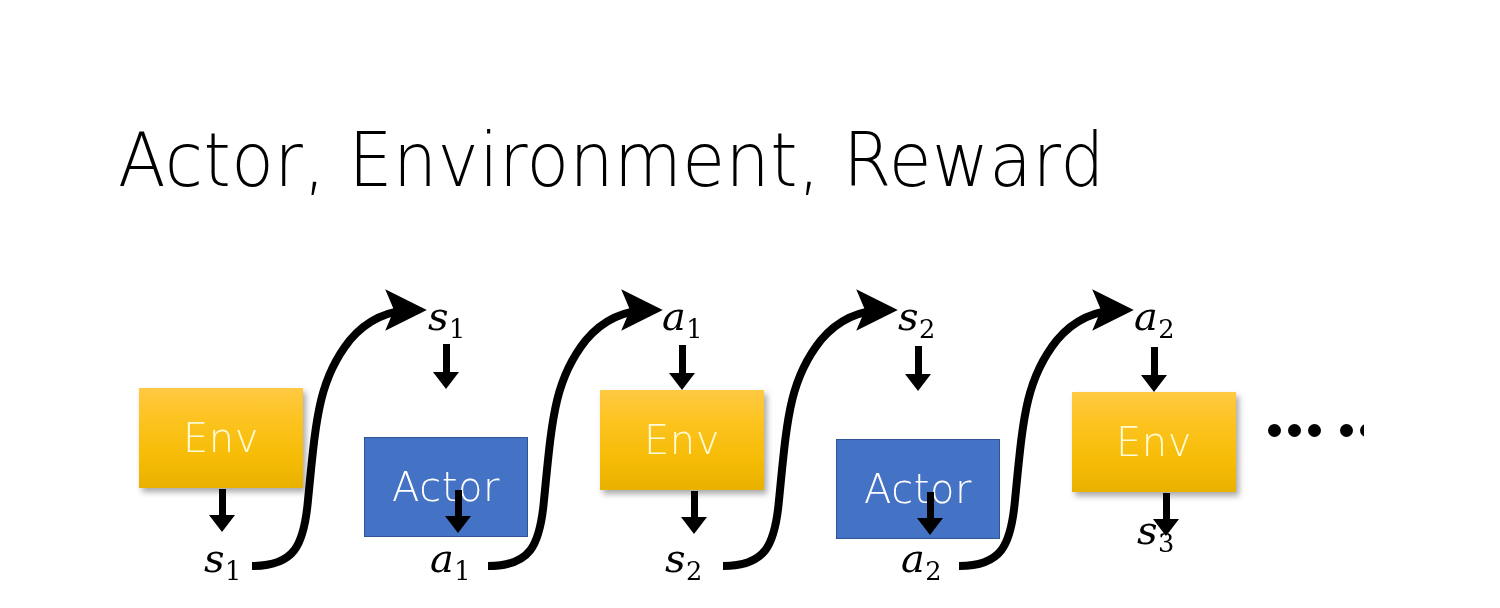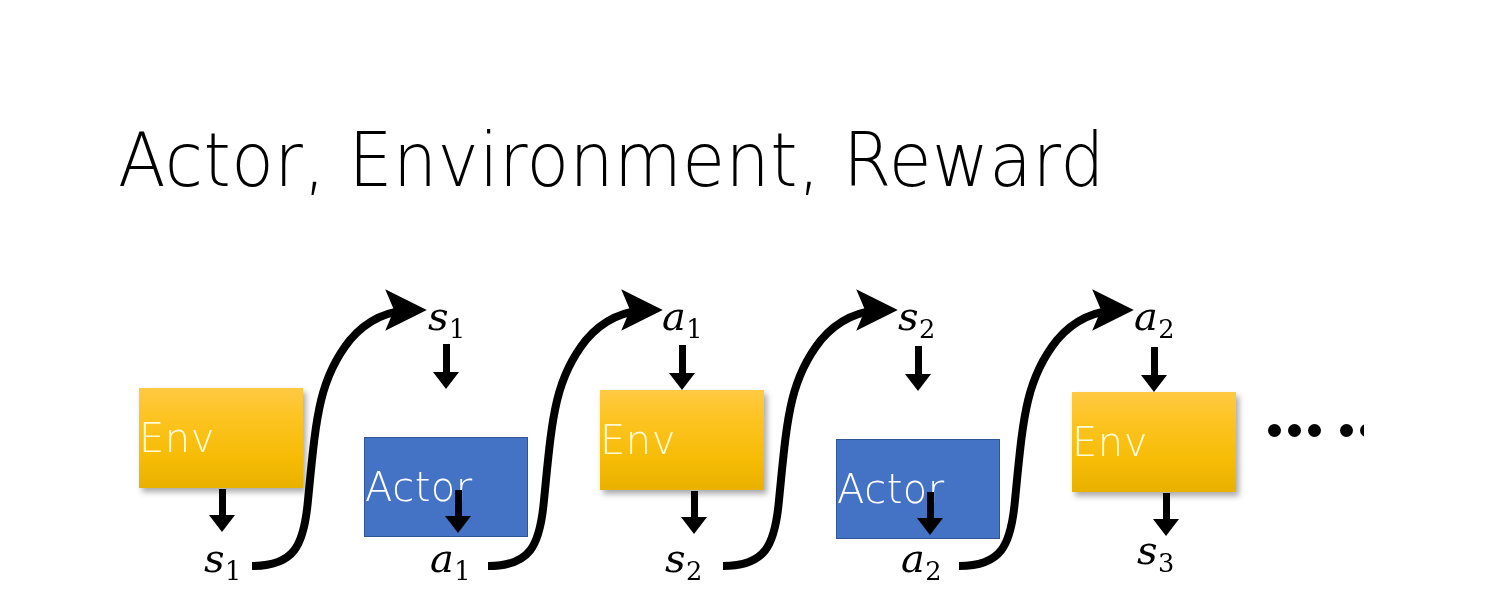--- a/index.html
+++ b/index.html
@@ -51,21 +51,21 @@
   }
 
   
   .node-box {
     position: absolute;
     width: 164px;
     height: 100px;
     box-sizing: border-box;
     display: flex;
     align-items: center;
-    justify-content: flex-start;
+    justify-content: center;
     font-family: "DejaVu Sans", sans-serif;
     font-weight: 300;
     font-size: 40px;
     line-height: 1;
     letter-spacing: 0.5px;
     user-select: none;
   }
   .node-box.env {
     background: linear-gradient(to bottom, #FFC943 0%, #FDC423 28%, #F6BC06 68%, #E9B100 100%);
     color: #FEFBD6;
@@ -223,21 +223,21 @@
 
     <div class="math-label" style="left:428px;  top:296px;"><span>s</span><span class="sub">1</span></div>
     <div class="math-label" style="left:662px;  top:296px;"><span>a</span><span class="sub">1</span></div>
     <div class="math-label" style="left:898px;  top:296px;"><span>s</span><span class="sub">2</span></div>
     <div class="math-label" style="left:1134px; top:296px;"><span>a</span><span class="sub">2</span></div>
 
     <div class="math-label" style="left:204px;  top:538px;"><span>s</span><span class="sub">1</span></div>
     <div class="math-label" style="left:430px;  top:538px;"><span>a</span><span class="sub">1</span></div>
     <div class="math-label" style="left:665px;  top:538px;"><span>s</span><span class="sub">2</span></div>
     <div class="math-label" style="left:901px;  top:538px;"><span>a</span><span class="sub">2</span></div>
-    <div class="math-label" style="left:1137px; top:530px;"><span>s</span><span class="sub">3</span></div>
+    <div class="math-label" style="left:1137px; top:510px;"><span>s</span><span class="sub">3</span></div>
 
     <div id="ellipsis">
       <span class="dot"></span>
       <span class="dot"></span>
       <span class="dot"></span>
       <span class="gap"></span>
       <span class="dot"></span>
       <span class="dot"></span>
       <span class="dot"></span>
     </div>

